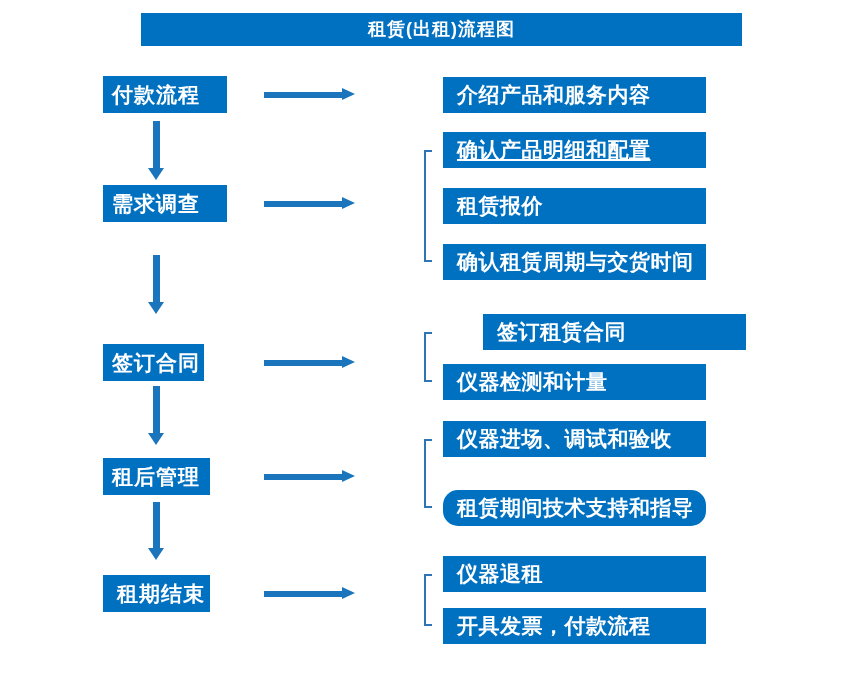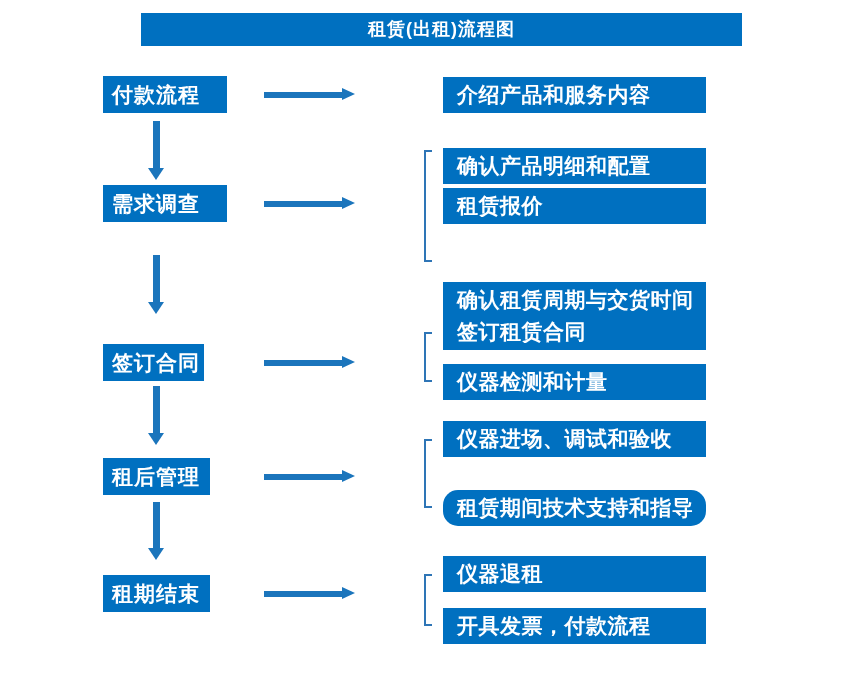--- a/index.html
+++ b/index.html
@@ -56,27 +56,27 @@
 <body>
 
 <div class="canvas">
 
   <div class="title-bar">租赁(出租)流程图</div>
 
   <div class="stage-box" style="top:76px;width:124px;">付款流程</div>
   <div class="stage-box" style="top:185px;width:124px;">需求调查</div>
   <div class="stage-box" style="top:344px;width:101px;">签订合同</div>
   <div class="stage-box" style="top:458px;width:107px;">租后管理</div>
-  <div class="stage-box" style="top:575px;width:107px;">租期结束</div>
+  <div class="stage-box" style="top:575px;width:107px;text-align:center;">租期结束</div>
 
   <div class="detail-box" style="top:77px;">介绍产品和服务内容</div>
-  <div class="detail-box" style="top:148px;">确认产品明细和配置</div>
+  <div class="detail-box" style="top:132px;text-decoration:underline;">确认产品明细和配置</div>
   <div class="detail-box" style="top:188px;">租赁报价</div>
-  <div class="detail-box" style="top:244px;margin-top:38px;">确认租赁周期与交货时间</div>
-  <div class="detail-box" style="top:314px;">签订租赁合同</div>
+  <div class="detail-box" style="top:244px;">确认租赁周期与交货时间</div>
+  <div class="detail-box" style="top:314px;margin-left:40px;">签订租赁合同</div>
   <div class="detail-box" style="top:364px;">仪器检测和计量</div>
   <div class="detail-box" style="top:421px;">仪器进场、调试和验收</div>
   <div class="detail-box" style="top:490px;border-radius:15px;">租赁期间技术支持和指导</div>
   <div class="detail-box" style="top:556px;">仪器退租</div>
   <div class="detail-box" style="top:608px;">开具发票，付款流程</div>
 
   <div class="h-arrow" style="top:88px;">
       <div class="shaft"></div>
       <div class="head"></div>
     </div>

